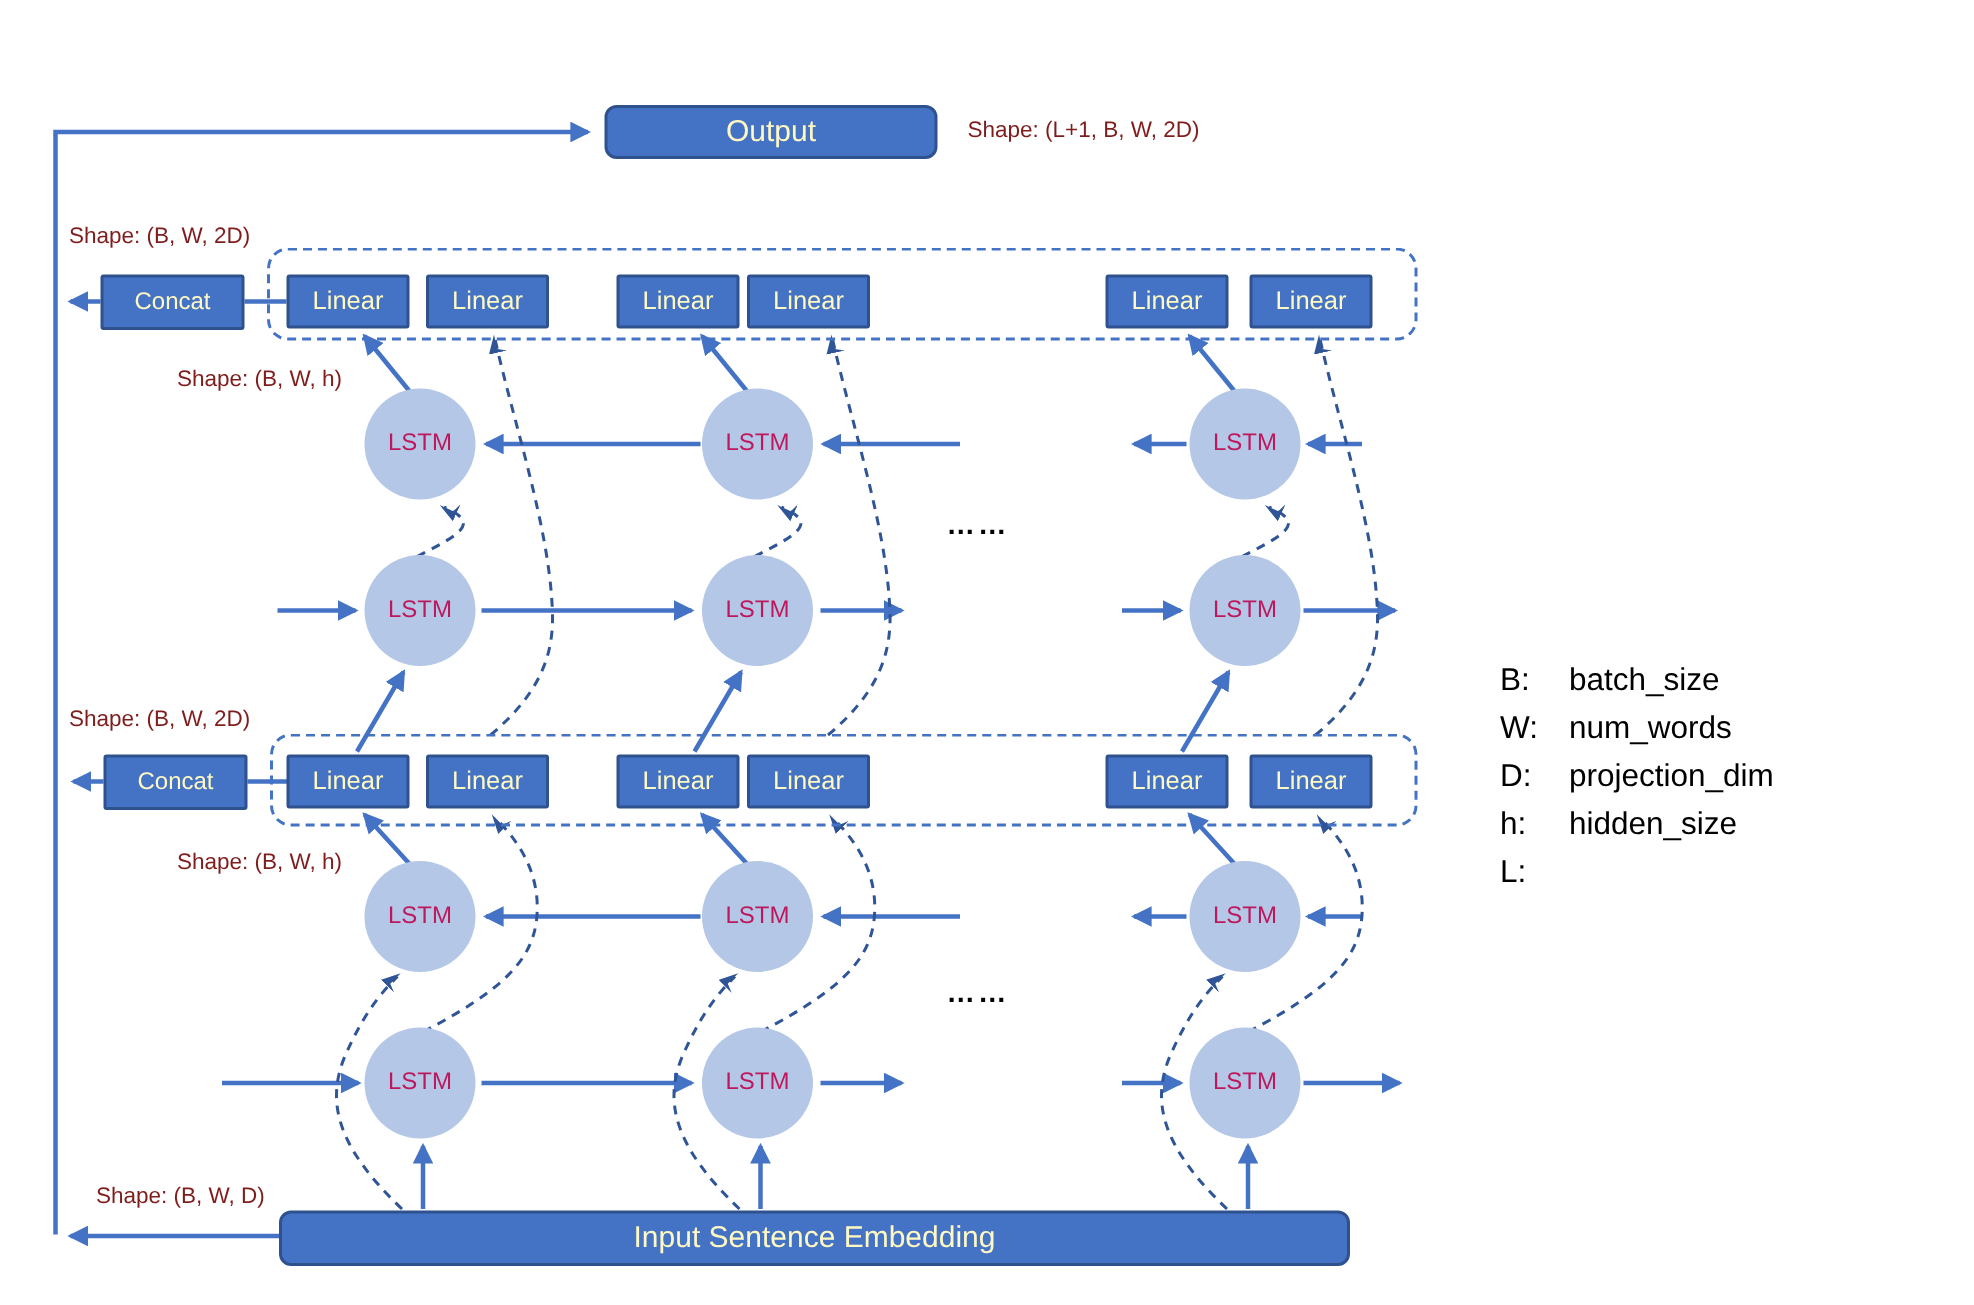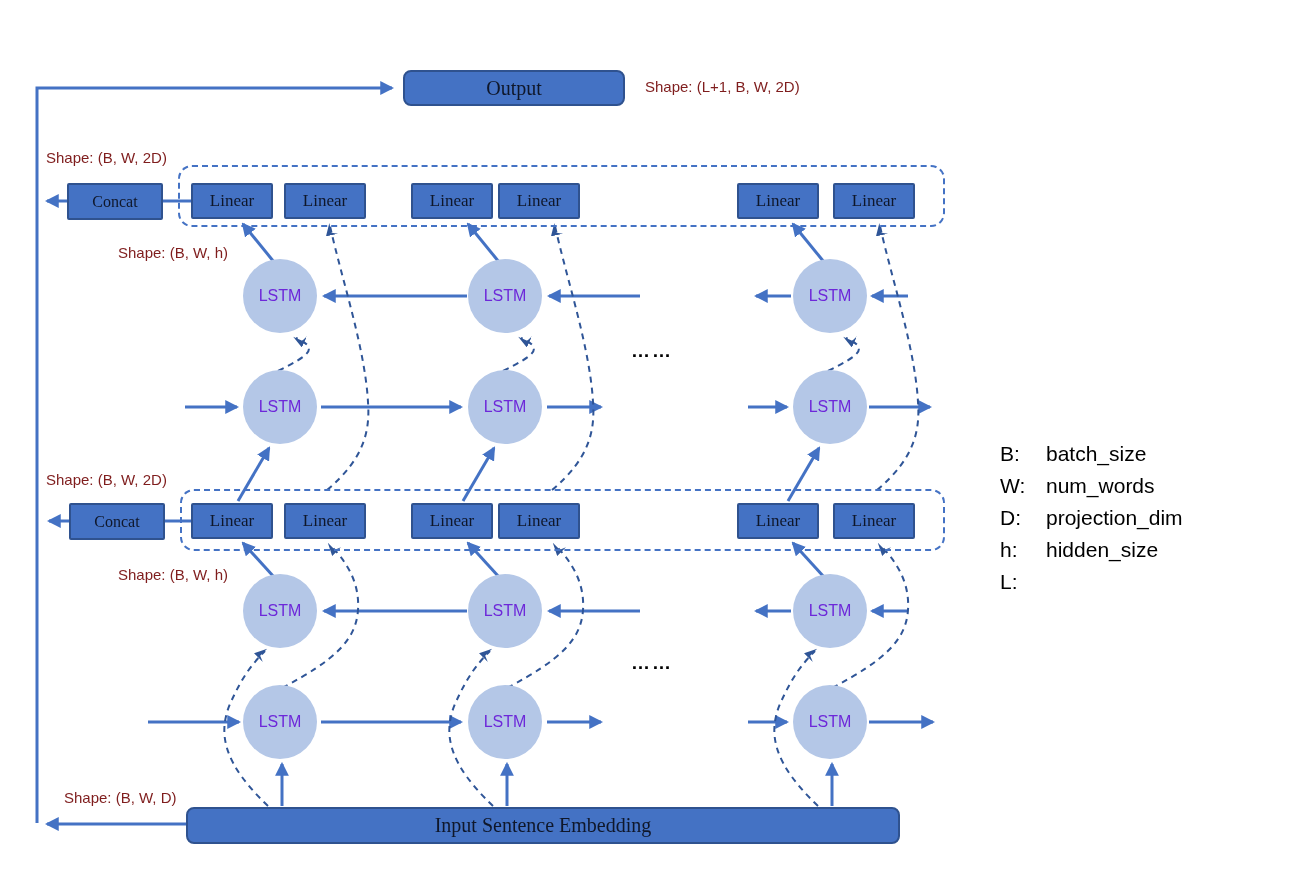--- a/index.html
+++ b/index.html
@@ -10,30 +10,30 @@
     width:1316px;height:870px;position:relative;background:#ffffff;overflow:hidden;
     font-family:"Liberation Sans","DejaVu Sans",sans-serif;
   }
   #diagram{position:absolute;inset:0;}
   .title{
     position:absolute;left:38px;top:12px;font-size:25px;font-weight:600;color:#0d0d0d;
     letter-spacing:.5px;white-space:nowrap;
   }
   .box{
     position:absolute;background:var(--accent);border:2px solid var(--border);
-    color:#0f172a;display:flex;align-items:center;justify-content:center;
-    box-sizing:border-box;white-space:nowrap;font-family:Liberation Serif, serif;
+    color:#fef9c3;display:flex;align-items:center;justify-content:center;
+    box-sizing:border-box;white-space:nowrap;
   }
   .rounded{border-radius:8px;font-size:20px;}
   .sq{border-radius:2px;}
   .concat{font-size:16px;text-align:right;}
   .linear{font-size:17px;}
   .circle{
     position:absolute;width:74px;height:74px;border-radius:50%;background:var(--nodefill);
-    color:#6d28d9;display:flex;align-items:center;justify-content:center;font-size:16px;
+    color:#be185d;display:flex;align-items:center;justify-content:center;font-size:16px;
   }
   .dashedbox{
     position:absolute;border:2px dashed var(--accent);border-radius:14px;box-sizing:border-box;
     background:transparent;
   }
   .shape-label{
     position:absolute;font-size:15px;color:#7f1d1d;white-space:nowrap;
   }
   .dots{
     position:absolute;font-size:19px;font-weight:bold;color:#000;letter-spacing:2px;white-space:nowrap;

